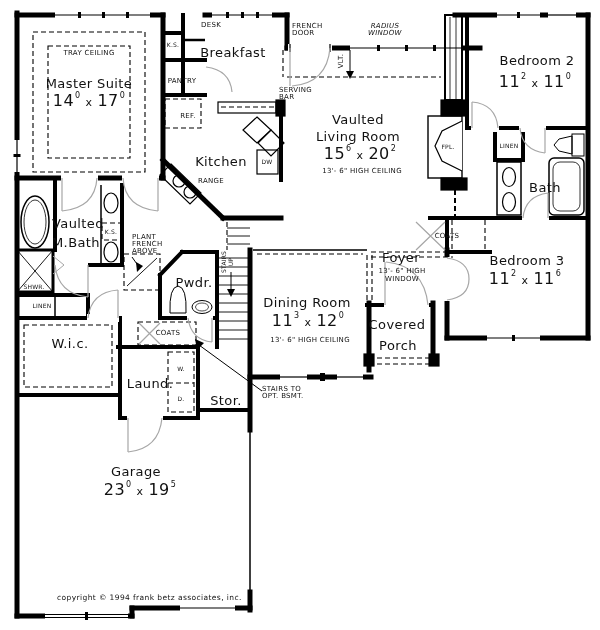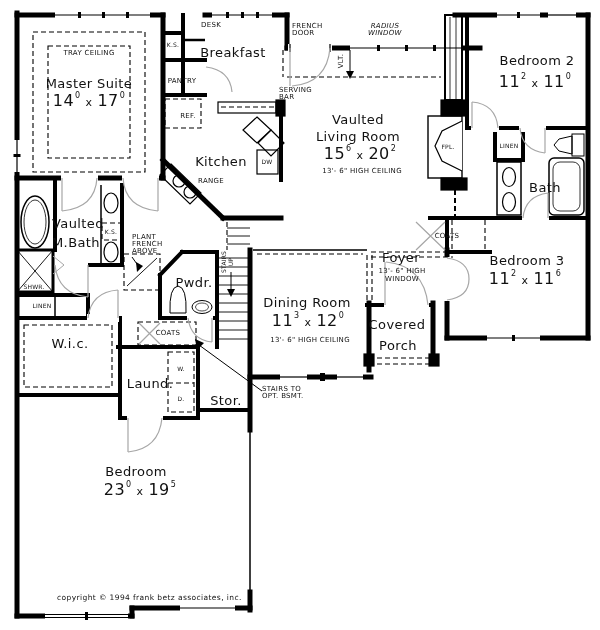--- a/index.html
+++ b/index.html
@@ -315,21 +315,21 @@
 <div class="lb sm" style="left:402px;top:271px;">13'- 6" HIGH</div>
 <div class="lb sm" style="left:402px;top:279px;">WINDOW</div>
 
 <div class="lb" style="left:397px;top:324px;">Covered</div>
 <div class="lb" style="left:398px;top:345px;">Porch</div>
 
 <div class="lb" style="left:70px;top:343px;">W.i.c.</div>
 <div class="lb" style="left:150px;top:383px;">Laund.</div>
 <div class="lb" style="left:226px;top:400px;">Stor.</div>
 
-<div class="lb" style="left:136px;top:471px;">Bedroom</div>
+<div class="lb" style="left:136px;top:471px;">Garage</div>
 <div class="lb dims" style="left:140px;top:490px;"><span class="num">23</span><sup>0</sup><span class="sep">x</span><span class="num">19</span><sup>5</sup></div>
 
 <div class="lb sm" style="left:196px;top:25px;margin-left:15px;">DESK</div>
 <div class="lb xs" style="left:173px;top:45px;">K.S.</div>
 <div class="lb sm" style="left:182px;top:81px;">PANTRY</div>
 <div class="lb sm" style="left:188px;top:116px;">REF.</div>
 <div class="lb sm la two" style="left:237px;top:87px;margin-left:42px;">
       <div>SERVING</div>
       <div>BAR</div>
     </div>

